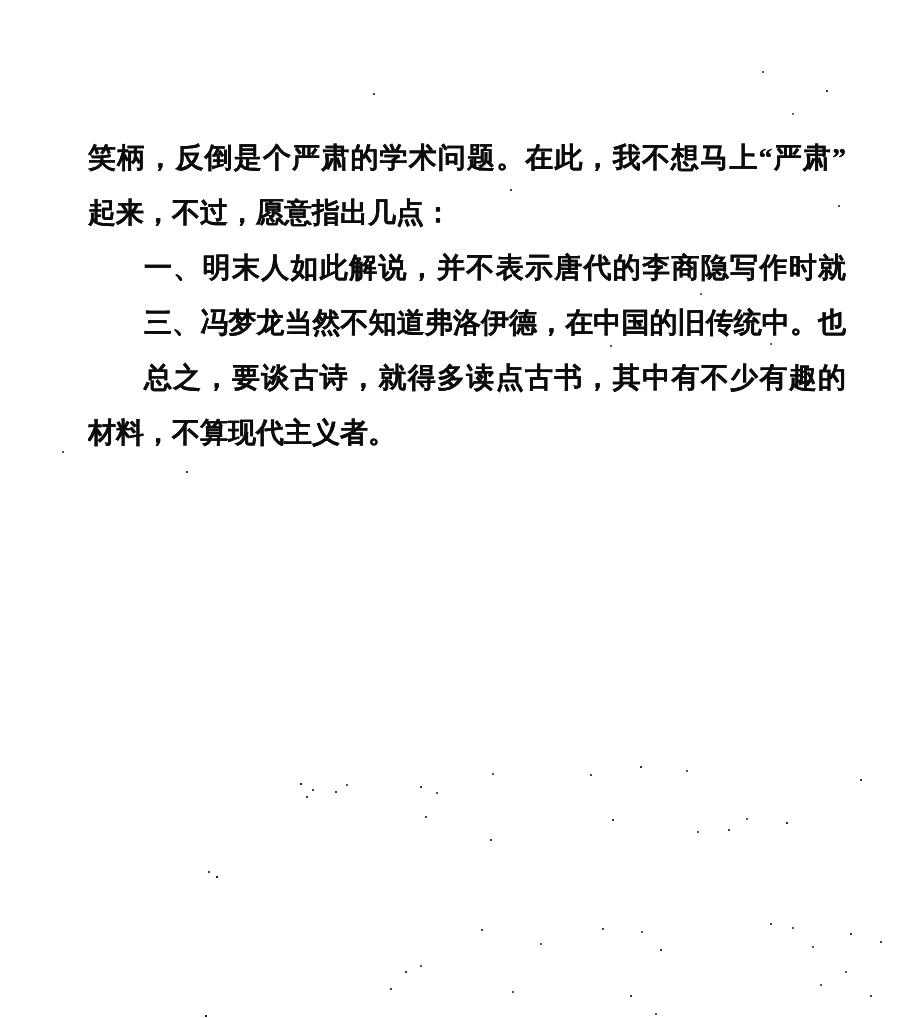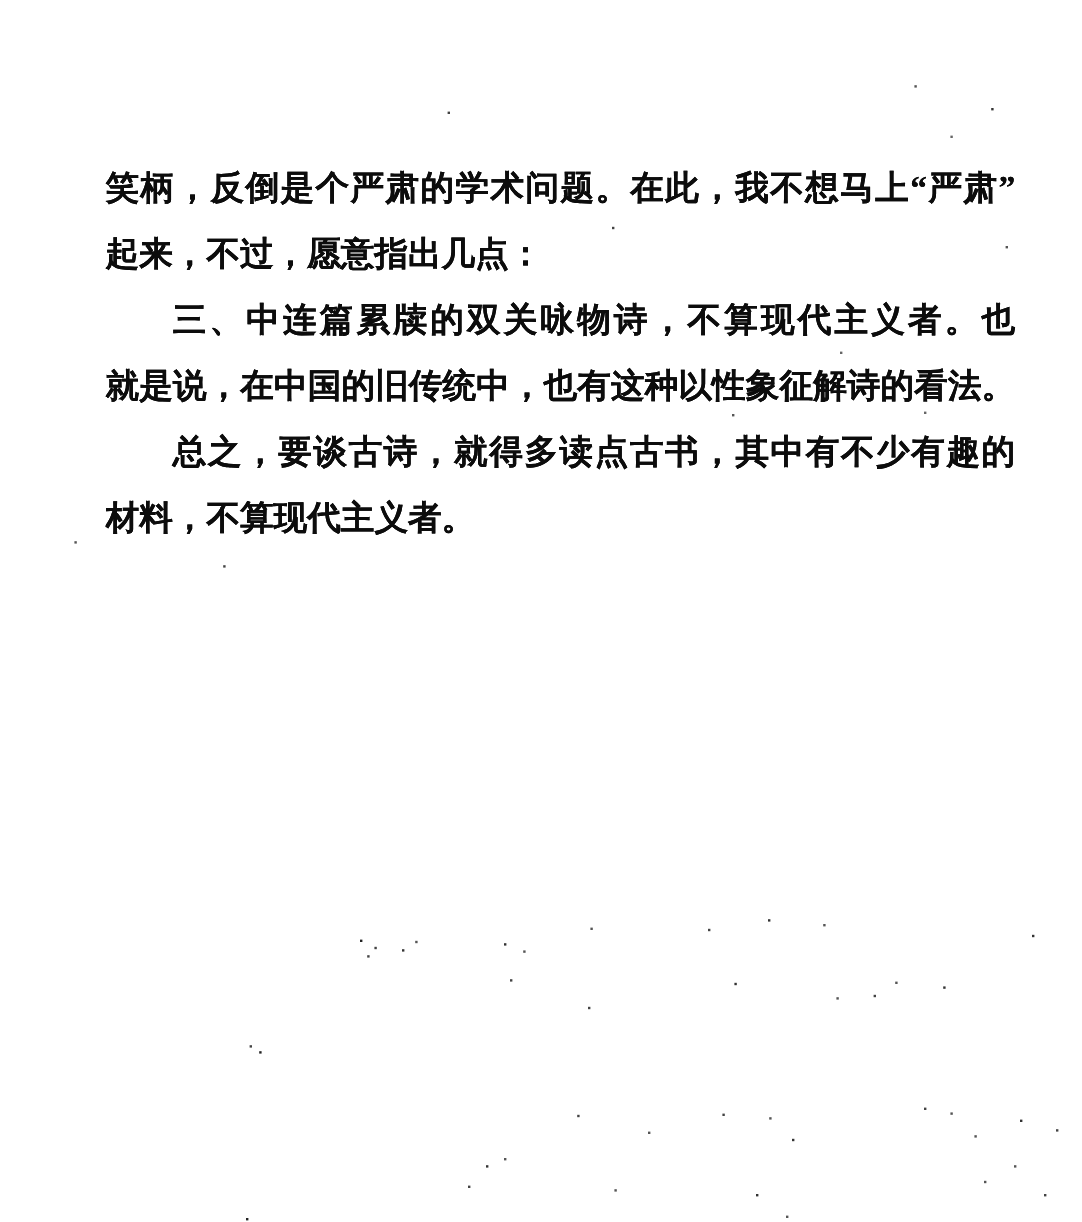--- a/index.html
+++ b/index.html
@@ -80,19 +80,19 @@
       860px 995px 0 0 #555, 740px 1012px 0 0 #333, 385px 1012px 0 0 #444;
   }
 </style>
 </head>
 <body>
 
 <div class="page">
   <div class="text-block">
     <p class="line full">笑柄，反倒是个严肃的学术问题。在此，我不想马上“严肃”</p>
     <p class="line short">起来，不过，愿意指出几点：</p>
-    <p class="line full indent">三、中连篇累牍的双关咏物诗，不算现代主义者。也</p>
-    <p class="line full">就是说，在中国的旧传统中，也有这种以性象征解诗的看法。</p>
+    <p class="line full indent">一、明末人如此解说，并不表示唐代的李商隐写作时就</p>
+    <p class="line full indent">三、冯梦龙当然不知道弗洛伊德，在中国的旧传统中。也</p>
     <p class="line full indent">总之，要谈古诗，就得多读点古书，其中有不少有趣的</p>
     <p class="line short">材料，不算现代主义者。</p>
   </div>
   <div class="speckles"></div>
 </div>
 
 </body></html>

